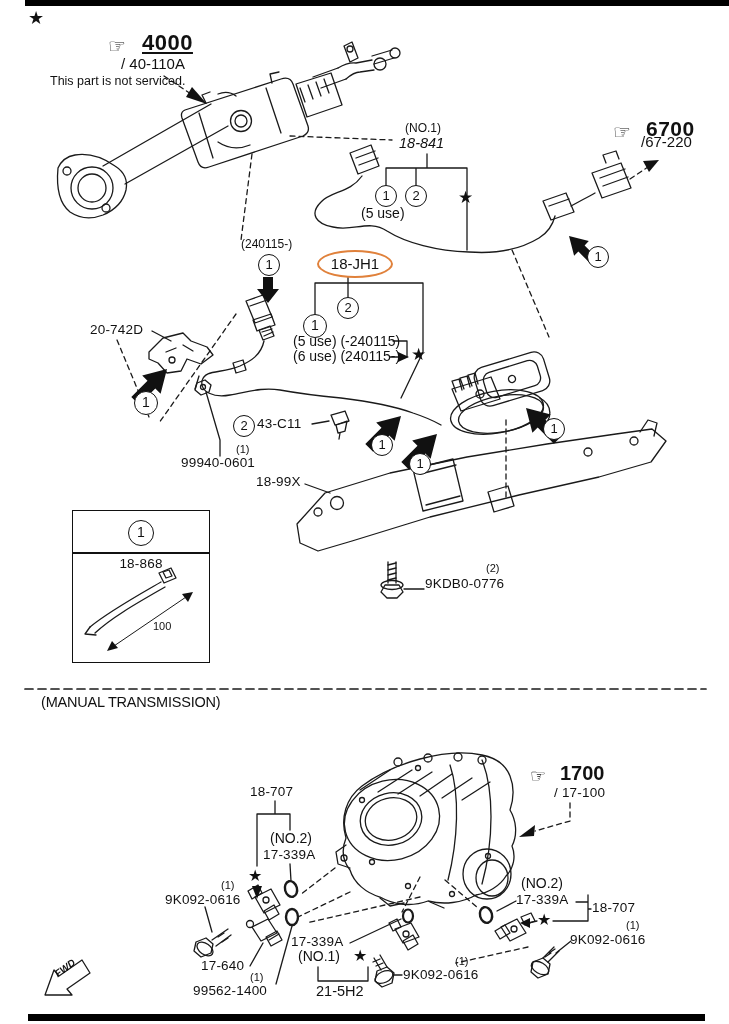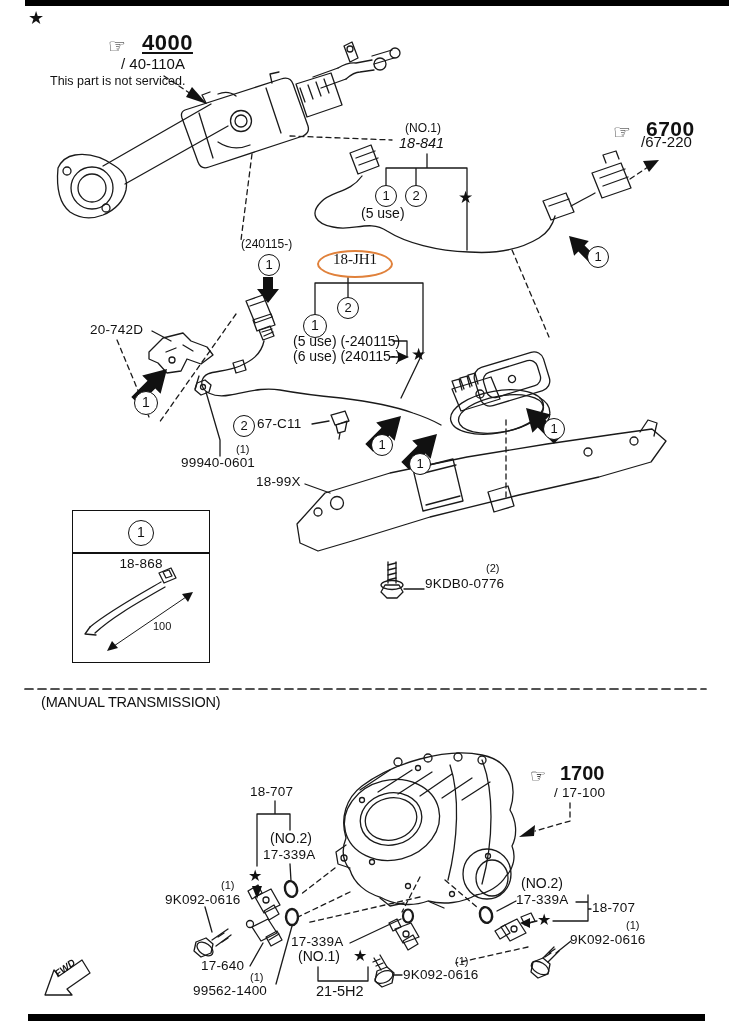--- a/index.html
+++ b/index.html
@@ -21,21 +21,21 @@
   .circ{position:absolute;border:1.5px solid #111;border-radius:50%;background:#fff;
         text-align:center;font-size:13px;box-sizing:border-box;}
   .c22{width:22px;height:22px;line-height:19px;}
   .c24{width:24px;height:24px;line-height:21px;font-size:14px;}
   .c26{width:26px;height:26px;line-height:23px;font-size:14px;}
   .star{position:absolute;font-size:17px;color:#111;line-height:1;}
   .star16{font-size:16px;}
   .star18{font-size:18px;}
   .hand{position:absolute;font-size:20px;line-height:1;}
   .ellipse-hl{position:absolute;border:2.3px solid #e0813b;border-radius:50%;
-        display:flex;align-items:flex-start;justify-content:center;background:transparent;box-sizing:border-box;font-family:Liberation Serif, serif;}
+        display:flex;align-items:center;justify-content:center;background:transparent;box-sizing:border-box;}
   .insetbox{position:absolute;border:1.7px solid #111;box-sizing:border-box;background:#fff0;}
   .insethead{position:absolute;left:0;top:0;width:100%;height:41px;border-bottom:2.2px solid #111;}
   .ctr{text-align:center;width:100%;position:absolute;}
 </style>
 </head>
 <body>
 <div id="page">
 
 <svg id="art" viewBox="0 0 729 1024" fill="none" stroke="#1a1a1a" stroke-width="1.3" stroke-linecap="round" stroke-linejoin="round">
 
@@ -322,21 +322,21 @@
 <span class="circ c22" style="left:337px;top:297px;">2</span>
 <span class="circ c24" style="left:303px;top:314px;">1</span>
 <span class="lbl fs115" style="left:293px;top:334px;">(5 use) (-240115)</span>
 <span class="lbl fs115" style="left:293px;top:349px;">(6 use) (240115-)</span>
 <span class="star" style="left:411px;top:346px;">★</span>
 
 <span class="lbl fs14" style="left:90px;top:323px;">20-742D</span>
 <span class="circ c24" style="left:134px;top:391px;">1</span>
 
 <span class="circ c22" style="left:233px;top:415px;">2</span>
-<span class="lbl fs14" style="left:257px;top:417px;">67-C11</span>
+<span class="lbl fs14" style="left:257px;top:417px;">43-C11</span>
 
 <span class="lbl fs11" style="left:236px;top:444px;">(1)</span>
 <span class="lbl fs14" style="left:181px;top:456px;">99940-0601</span>
 
 <span class="lbl fs14" style="left:256px;top:475px;">18-99X</span>
 
 <span class="circ c22" style="left:371px;top:434px;">1</span>
 <span class="circ c22" style="left:409px;top:453px;">1</span>
 <span class="circ c22" style="left:543px;top:418px;">1</span>
 

